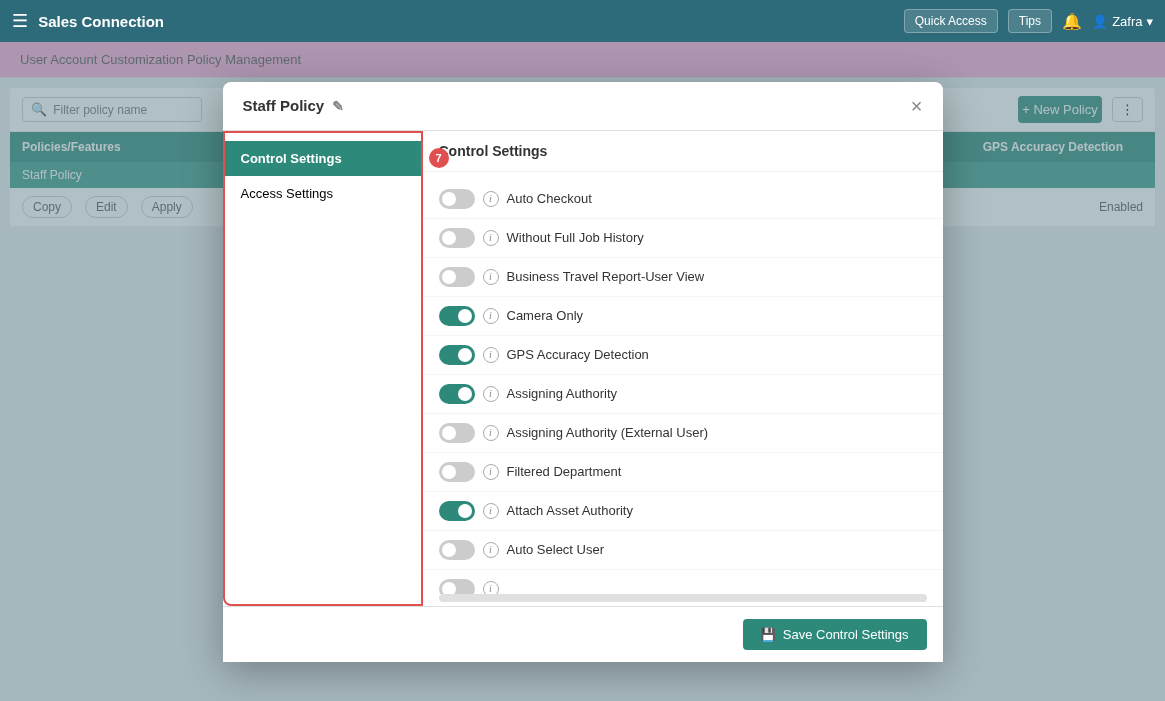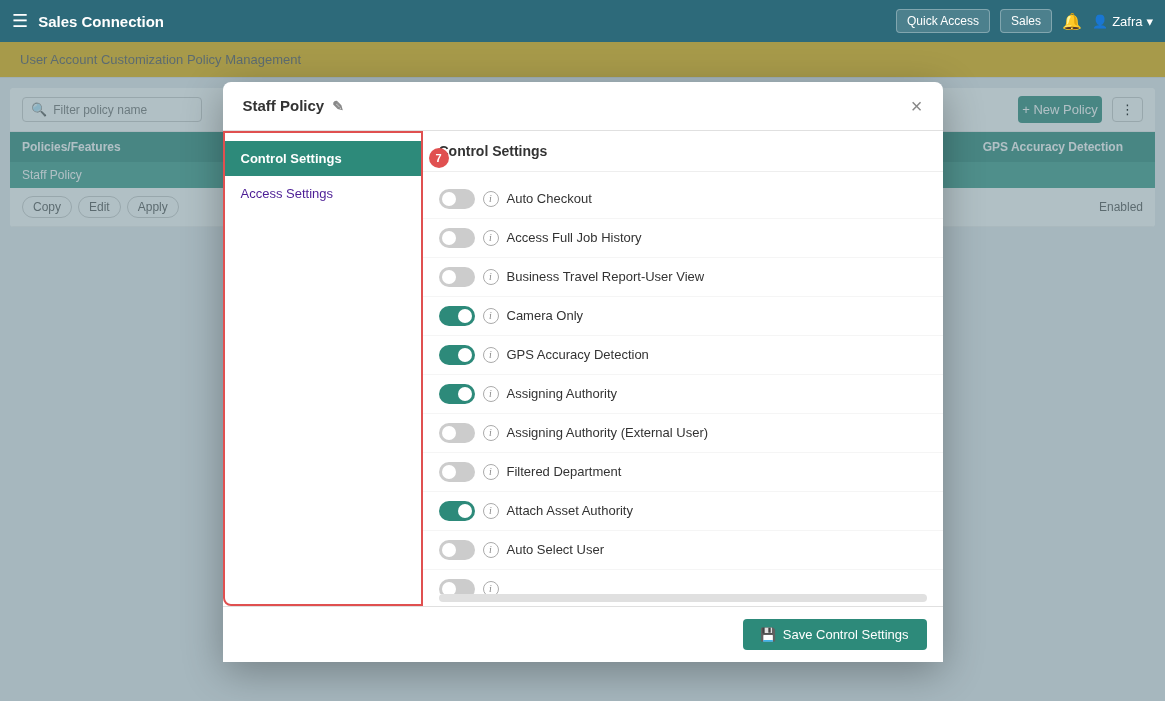--- a/index.html
+++ b/index.html
@@ -33,21 +33,21 @@
     
     .main-content {
       background: #e8edf0;
       height: calc(701px - 42px);
       position: relative;
       overflow: hidden;
     }
 
     
     .page-header {
-      background: #eab308;
+      background: #f9a8d4;
       padding: 10px 20px;
       font-size: 13px;
       color: #555;
       border-bottom: 1px solid #ddd;
     }
 
     
     .table-area {
       background: white;
       margin: 10px;
@@ -118,21 +118,21 @@
       font-weight: 500;
     }
 
     .table-row-data {
       display: flex;
       padding: 8px 12px;
       align-items: center;
       border-bottom: 1px solid #f0f0f0;
       background: white;
     }
-    .row-actions { display: flex; gap: 6px; align-items: center; }
+    .row-actions { display: flex; gap: 13px; align-items: center; }
     .action-btn {
       border: 1px solid #ccc;
       background: white;
       border-radius: 20px;
       padding: 3px 10px;
       font-size: 12px;
       cursor: pointer;
       color: #555;
     }
     .row-enabled { margin-left: auto; font-size: 12px; color: #555; }
@@ -195,21 +195,21 @@
       border-right: 1px solid #e0e0e0;
       background: white;
       padding: 8px 0;
       border: 2px solid #e05050;
       border-radius: 0 0 0 8px;
     }
     .sidebar-nav-item {
       padding: 10px 16px;
       cursor: pointer;
       font-size: 13px;
-      color: #4c1d95;
+      color: #000000;
       position: relative;
     }
     .sidebar-nav-item.active {
       background: #2d8a7a;
       color: white;
       font-weight: 600;
     }
 
     
     .badge {
@@ -343,21 +343,21 @@
 </head>
 <body>
 
 <div class="navbar">
   <div class="navbar-left">
     <span class="hamburger">☰</span>
     <span class="navbar-title">Sales Connection</span>
   </div>
   <div class="navbar-right">
     <button class="nav-btn">Quick Access</button>
-    <button class="nav-btn">Sales</button>
+    <button class="nav-btn">Tips</button>
     <span class="bell-icon">🔔</span>
     <div class="user-info">
       <span>👤</span>
       <span>Zafra</span>
       <span>▾</span>
     </div>
   </div>
 </div>
 
 <div class="main-content">
@@ -417,21 +417,21 @@
           <div class="settings-list">
 
           <div class="setting-item">
                 <div class="toggle off"></div>
                 <div class="info-icon">i</div>
                 <span class="setting-label">Auto Checkout</span>
               </div>
               <div class="setting-item">
                 <div class="toggle off"></div>
                 <div class="info-icon">i</div>
-                <span class="setting-label">Access Full Job History</span>
+                <span class="setting-label">Without Full Job History</span>
               </div>
               <div class="setting-item">
                 <div class="toggle off"></div>
                 <div class="info-icon">i</div>
                 <span class="setting-label">Business Travel Report-User View</span>
               </div>
               <div class="setting-item">
                 <div class="toggle on"></div>
                 <div class="info-icon">i</div>
                 <span class="setting-label">Camera Only</span>

